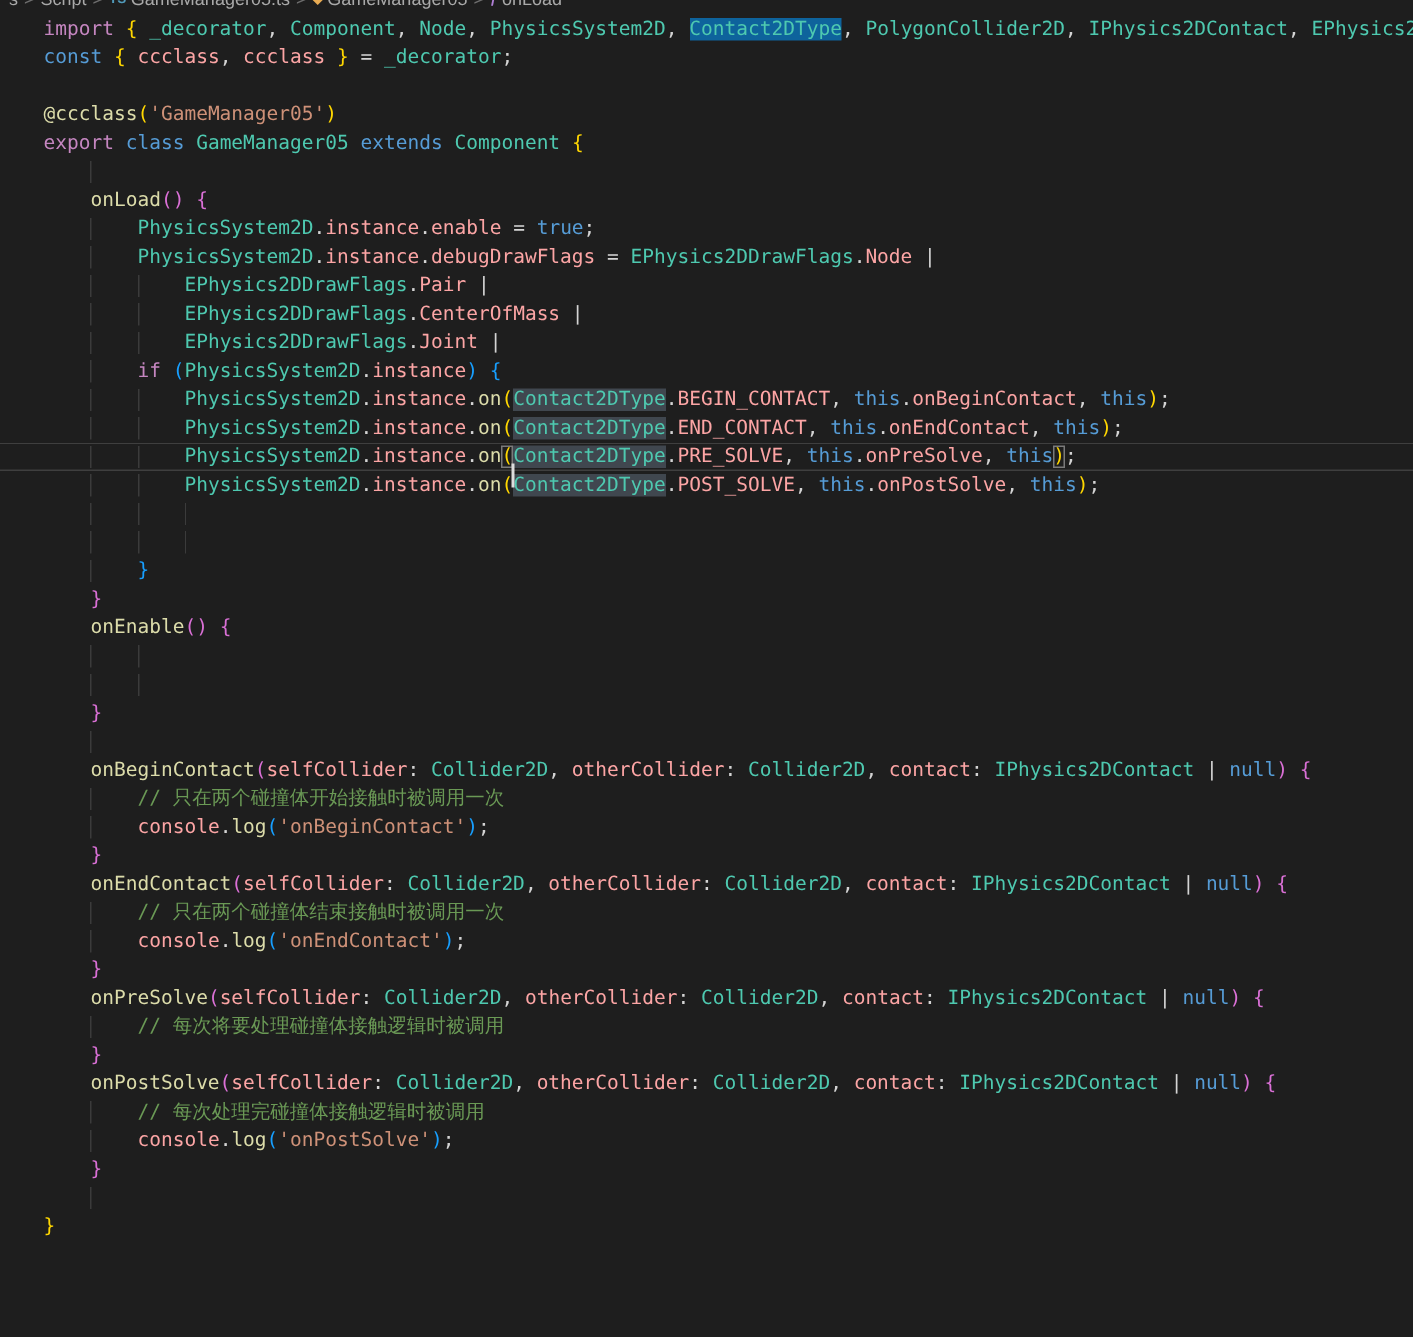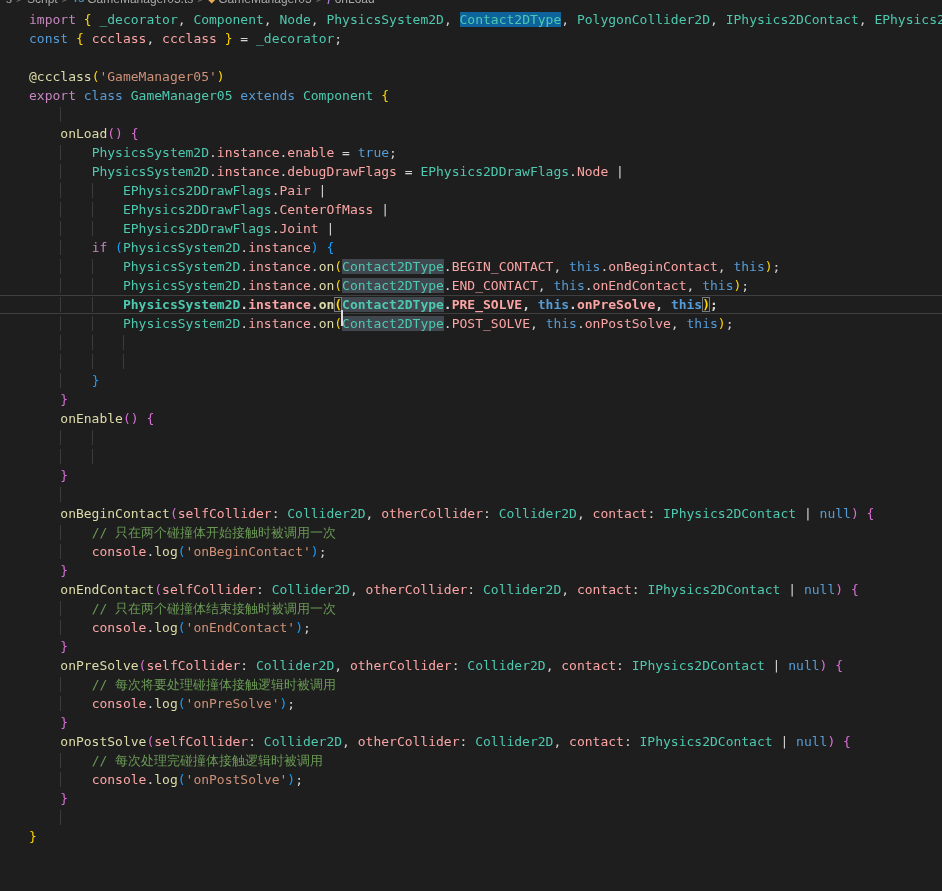--- a/index.html
+++ b/index.html
@@ -17,21 +17,21 @@
   .crumb{display:inline-flex;align-items:center;gap:3px;cursor:pointer;}
   .crumb-sep{color:#6e6e6e;}
   .crumb-icon{font-size:9px;font-weight:bold;}
   .ts-file-icon{color:#519aba;}
   .class-symbol-icon{color:#e8ab53;}
   .method-symbol-icon{color:#b180d7;}
 
   
   .editor{font-size:13px;line-height:19px;padding-top:2px;color:#d4d4d4;}
   .line{white-space:pre;height:19px;padding-left:29px;}
-  .line.current{box-shadow: inset 0 1px 0 #3f3f3f, inset 0 -1px 0 #3f3f3f; font-weight: bold;}
+  .line.current{box-shadow: inset 0 1px 0 #3f3f3f, inset 0 -1px 0 #3f3f3f;}
   .ind{display:inline;}
   .ind.guide{box-shadow: inset 1px 0 0 #3b3b3b;}
 
   
   .k1{color:#c586c0;}          
   .k2{color:#569cd6;}          
   .ty{color:#4ec9b0;}          
   .va{color:#fca5a5;}          
   .fn{color:#dcdcaa;}          
   .st{color:#ce9178;}          
@@ -107,21 +107,20 @@
     <div class="line"><span class="ind">    </span><span class="fn">onBeginContact</span><span class="b2">(</span><span class="va">selfCollider</span><span class="pu">: </span><span class="ty">Collider2D</span><span class="pu">, </span><span class="va">otherCollider</span><span class="pu">: </span><span class="ty">Collider2D</span><span class="pu">, </span><span class="va">contact</span><span class="pu">: </span><span class="ty">IPhysics2DContact</span><span class="pu"> | </span><span class="k2">null</span><span class="b2">)</span><span class="pu"> </span><span class="b2">{</span></div>
     <div class="line"><span class="ind">    </span><span class="ind guide">    </span><span class="cm">// 只在两个碰撞体开始接触时被调用一次</span></div>
     <div class="line"><span class="ind">    </span><span class="ind guide">    </span><span class="va">console</span><span class="pu">.</span><span class="fn">log</span><span class="b3">(</span><span class="st">'onBeginContact'</span><span class="b3">)</span><span class="pu">;</span></div>
     <div class="line"><span class="ind">    </span><span class="b2">}</span></div>
     <div class="line"><span class="ind">    </span><span class="fn">onEndContact</span><span class="b2">(</span><span class="va">selfCollider</span><span class="pu">: </span><span class="ty">Collider2D</span><span class="pu">, </span><span class="va">otherCollider</span><span class="pu">: </span><span class="ty">Collider2D</span><span class="pu">, </span><span class="va">contact</span><span class="pu">: </span><span class="ty">IPhysics2DContact</span><span class="pu"> | </span><span class="k2">null</span><span class="b2">)</span><span class="pu"> </span><span class="b2">{</span></div>
     <div class="line"><span class="ind">    </span><span class="ind guide">    </span><span class="cm">// 只在两个碰撞体结束接触时被调用一次</span></div>
     <div class="line"><span class="ind">    </span><span class="ind guide">    </span><span class="va">console</span><span class="pu">.</span><span class="fn">log</span><span class="b3">(</span><span class="st">'onEndContact'</span><span class="b3">)</span><span class="pu">;</span></div>
     <div class="line"><span class="ind">    </span><span class="b2">}</span></div>
     <div class="line"><span class="ind">    </span><span class="fn">onPreSolve</span><span class="b2">(</span><span class="va">selfCollider</span><span class="pu">: </span><span class="ty">Collider2D</span><span class="pu">, </span><span class="va">otherCollider</span><span class="pu">: </span><span class="ty">Collider2D</span><span class="pu">, </span><span class="va">contact</span><span class="pu">: </span><span class="ty">IPhysics2DContact</span><span class="pu"> | </span><span class="k2">null</span><span class="b2">)</span><span class="pu"> </span><span class="b2">{</span></div>
     <div class="line"><span class="ind">    </span><span class="ind guide">    </span><span class="cm">// 每次将要处理碰撞体接触逻辑时被调用</span></div>
-    <div class="line"><span class="ind">    </span><span class="ind guide">    </span><span class="va">console</span><span class="pu">.</span><span class="fn">log</span><span class="b3">(</span><span class="st">'onPreSolve'</span><span class="b3">)</span><span class="pu">;</span></div>
     <div class="line"><span class="ind">    </span><span class="b2">}</span></div>
     <div class="line"><span class="ind">    </span><span class="fn">onPostSolve</span><span class="b2">(</span><span class="va">selfCollider</span><span class="pu">: </span><span class="ty">Collider2D</span><span class="pu">, </span><span class="va">otherCollider</span><span class="pu">: </span><span class="ty">Collider2D</span><span class="pu">, </span><span class="va">contact</span><span class="pu">: </span><span class="ty">IPhysics2DContact</span><span class="pu"> | </span><span class="k2">null</span><span class="b2">)</span><span class="pu"> </span><span class="b2">{</span></div>
     <div class="line"><span class="ind">    </span><span class="ind guide">    </span><span class="cm">// 每次处理完碰撞体接触逻辑时被调用</span></div>
     <div class="line"><span class="ind">    </span><span class="ind guide">    </span><span class="va">console</span><span class="pu">.</span><span class="fn">log</span><span class="b3">(</span><span class="st">'onPostSolve'</span><span class="b3">)</span><span class="pu">;</span></div>
     <div class="line"><span class="ind">    </span><span class="b2">}</span></div>
     <div class="line"><span class="ind">    </span><span class="ind guide">    </span></div>
     <div class="line"><span class="b1">}</span></div>
   </div>
 
 </body></html>

